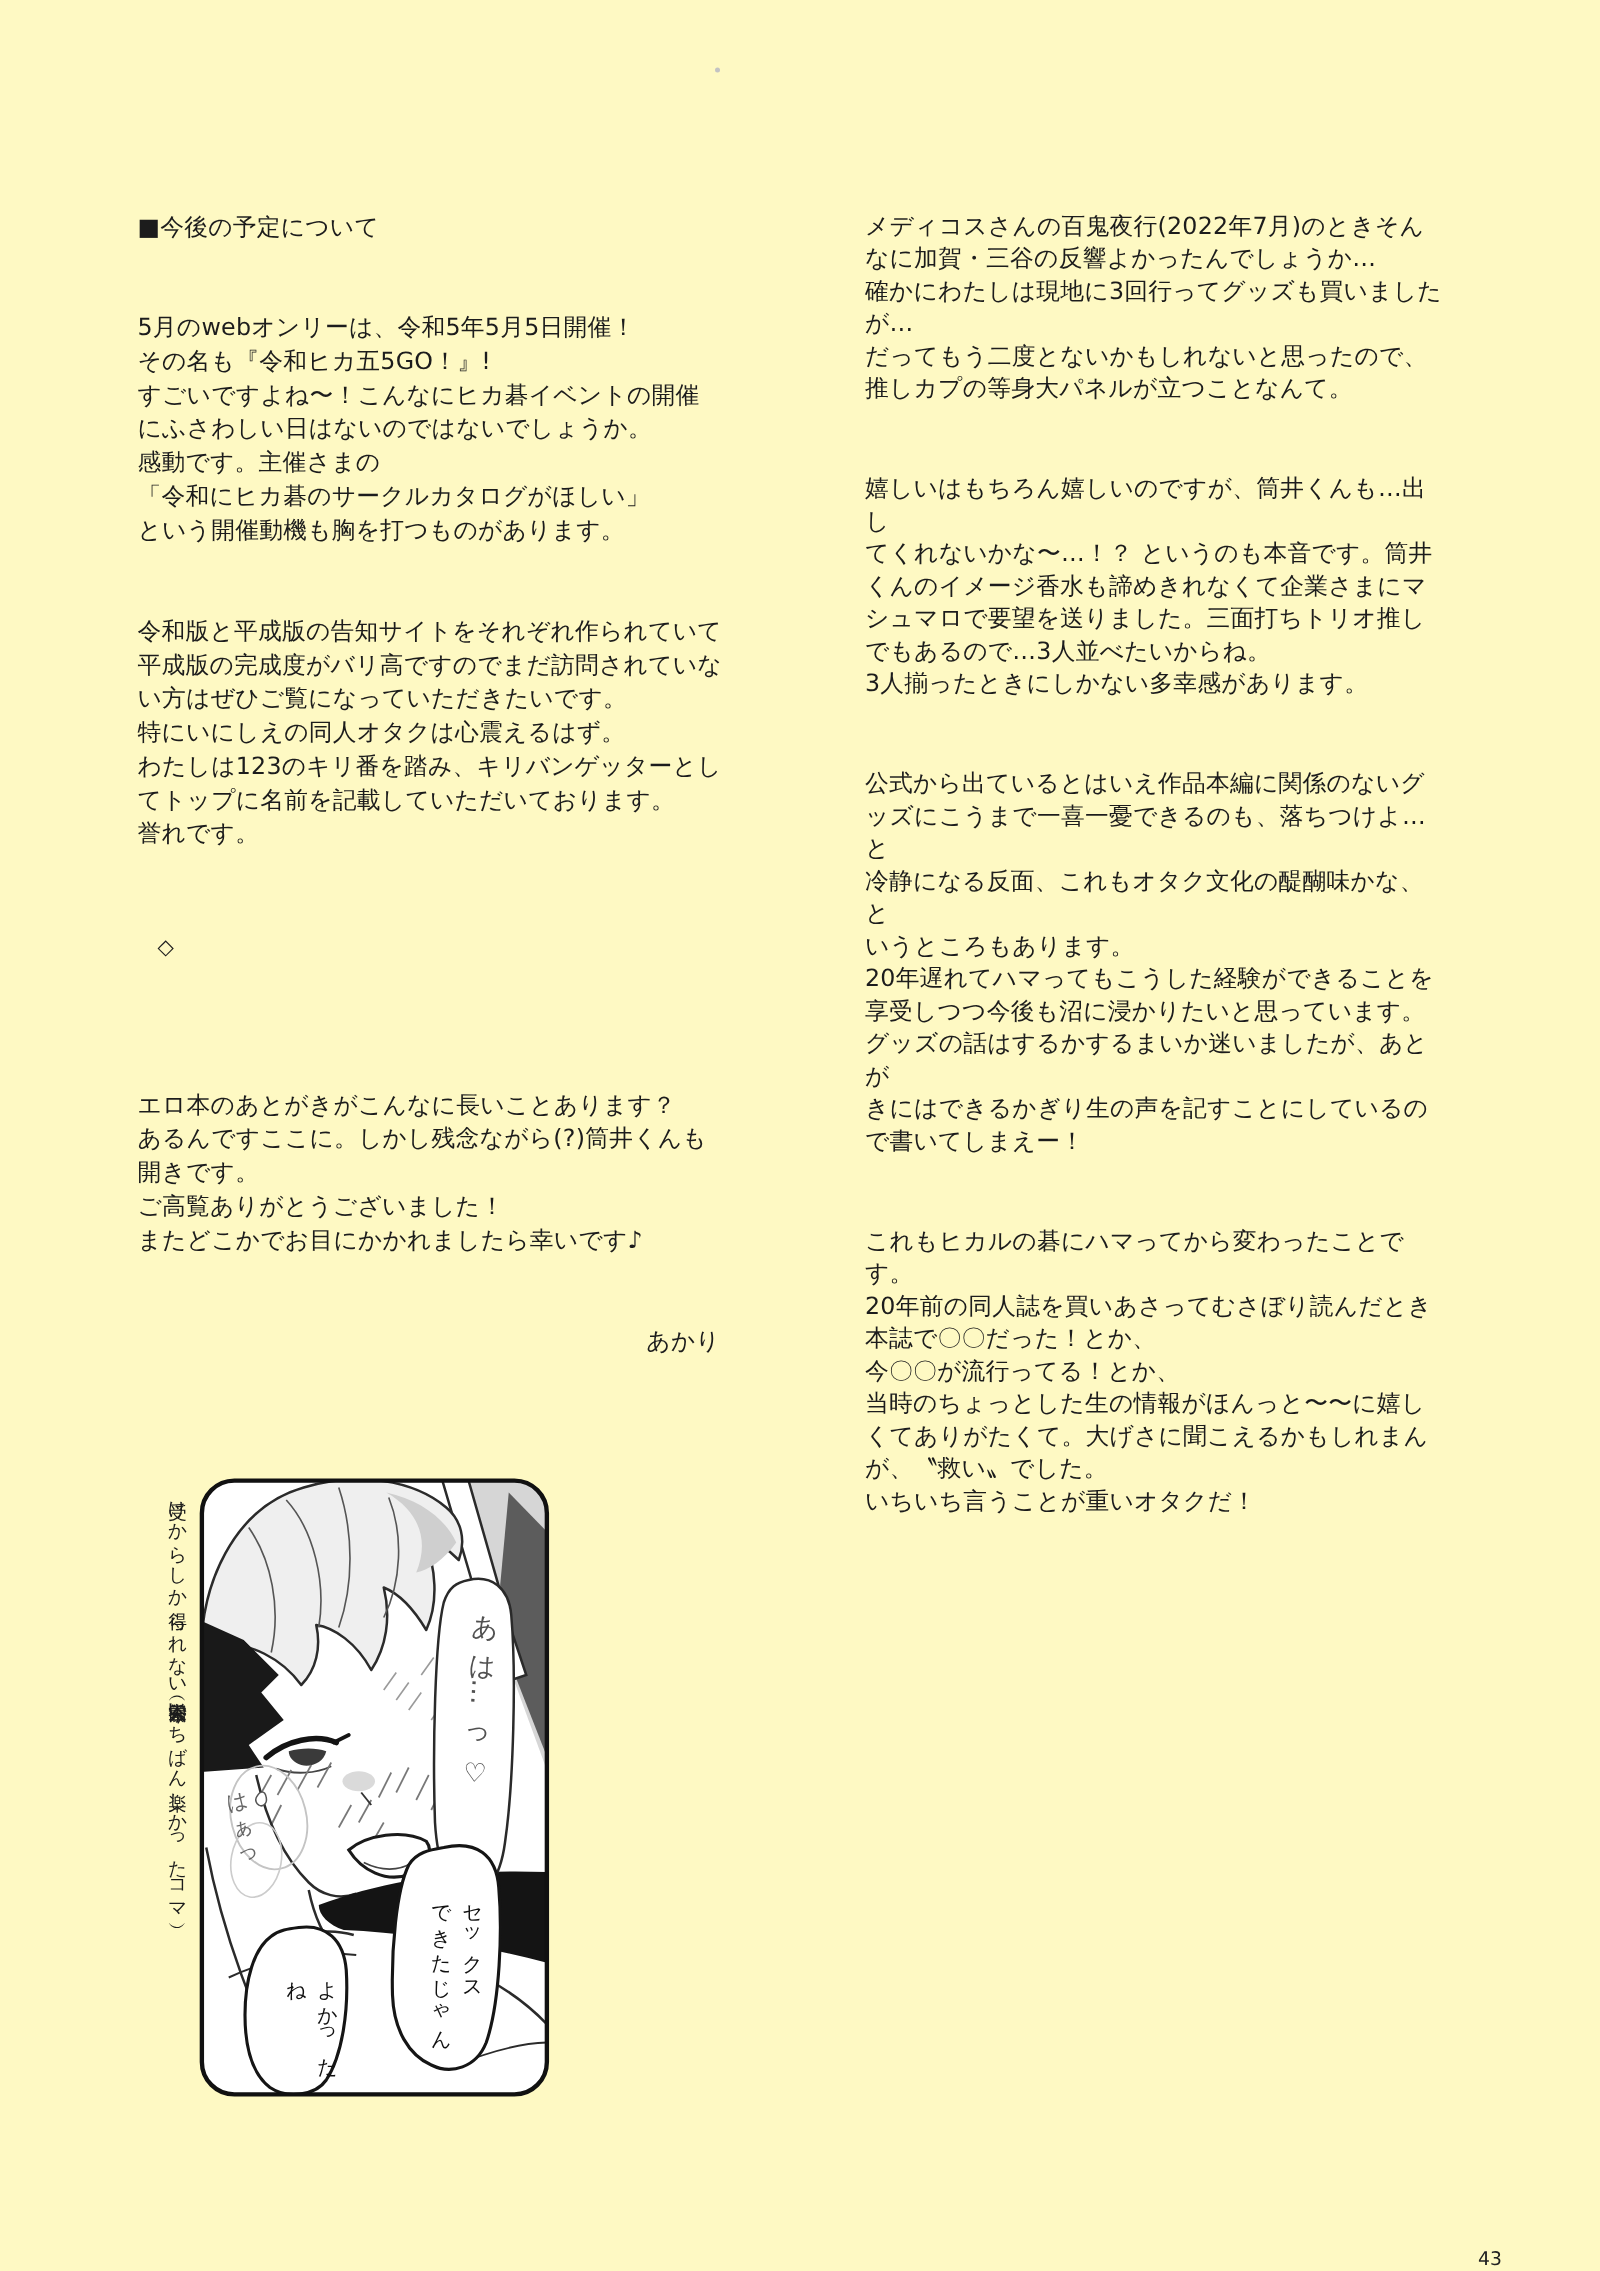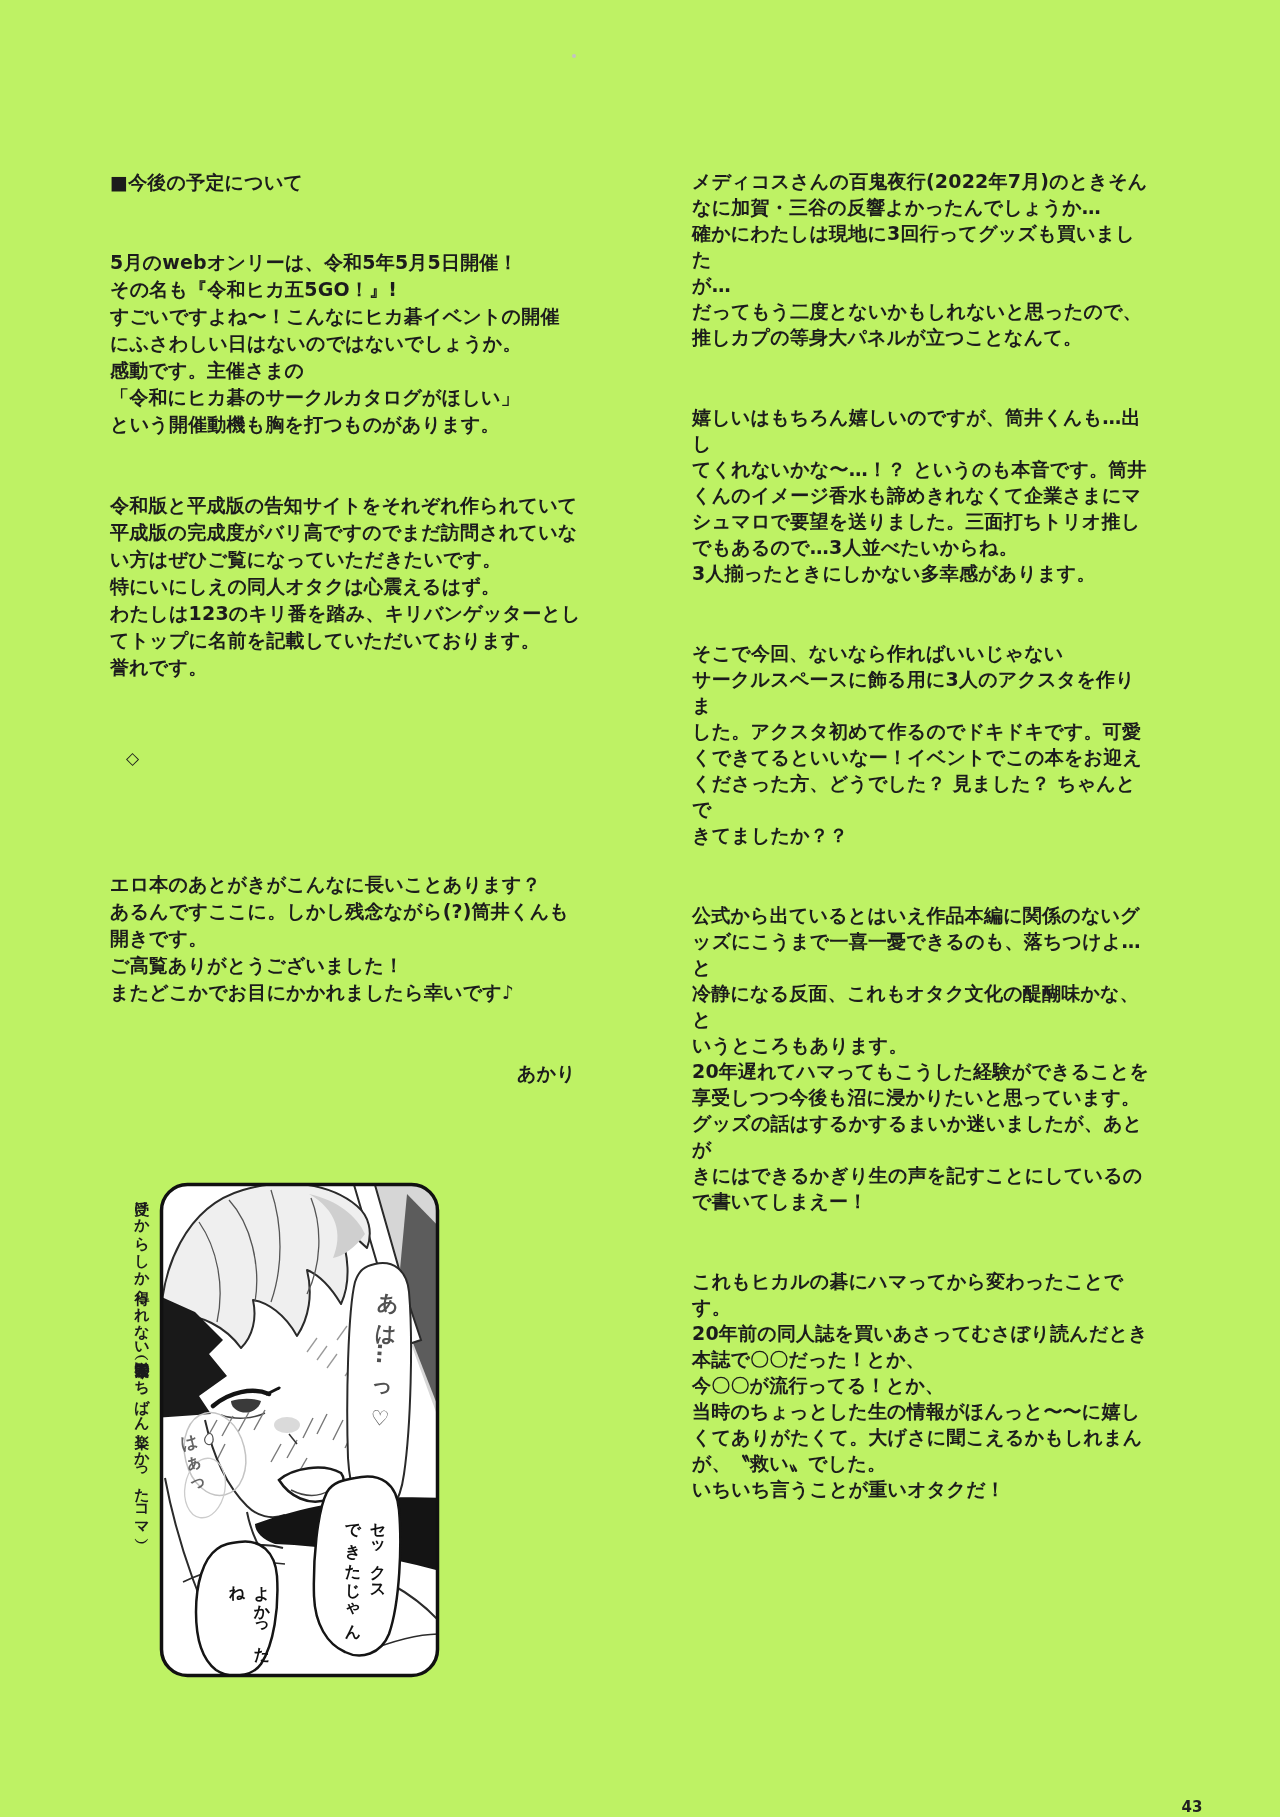--- a/index.html
+++ b/index.html
@@ -1,23 +1,22 @@
 <!DOCTYPE html>
 <html><head>
 <meta charset="utf-8">
 <style>
   html,body{margin:0;padding:0;background:#e9e9e9;}
   .page{
     position:relative;
     width:1280px;height:1817px;
-    background:#bef264;
+    background:#fef9c3;
     color:#1c1c1c;
     font-family:"DejaVu Sans","Liberation Sans",sans-serif;
     overflow:hidden;
-    font-weight:bold;
   }
   .col{position:absolute;white-space:pre-line;letter-spacing:.2px;}
   .col p{margin:0;}
   .col-left{left:110px;top:142px;width:472px;font-size:19px;line-height:27px;}
   .col-left p{margin-bottom:27px;}
   .col-left .heading{margin-bottom:26px;}
   .col-left .divider{margin:10px 0 72px 16px;font-size:17px;}
   .col-left .signature{text-align:right;padding-right:6px;margin-bottom:0;}
   .col-right{left:692px;top:142px;width:462px;font-size:19px;line-height:26px;}
   .col-right p{margin-bottom:28px;}
@@ -89,26 +88,20 @@
 確かにわたしは現地に3回行ってグッズも買いました
 が…
 だってもう二度とないかもしれないと思ったので、
 推しカプの等身大パネルが立つことなんて。</p>
     <p>嬉しいはもちろん嬉しいのですが、筒井くんも…出し
 てくれないかな〜…！？ というのも本音です。筒井
 くんのイメージ香水も諦めきれなくて企業さまにマ
 シュマロで要望を送りました。三面打ちトリオ推し
 でもあるので…3人並べたいからね。
 3人揃ったときにしかない多幸感があります。</p>
-    <p>そこで今回、ないなら作ればいいじゃない
-サークルスペースに飾る用に3人のアクスタを作りま
-した。アクスタ初めて作るのでドキドキです。可愛
-くできてるといいなー！イベントでこの本をお迎え
-くださった方、どうでした？ 見ました？ ちゃんとで
-きてましたか？？</p>
     <p>公式から出ているとはいえ作品本編に関係のないグ
 ッズにこうまで一喜一憂できるのも、落ちつけよ…と
 冷静になる反面、これもオタク文化の醍醐味かな、と
 いうところもあります。
 20年遅れてハマってもこうした経験ができることを
 享受しつつ今後も沼に浸かりたいと思っています。
 グッズの話はするかするまいか迷いましたが、あとが
 きにはできるかぎり生の声を記すことにしているの
 で書いてしまえー！</p>
     <p>これもヒカルの碁にハマってから変わったことです。

